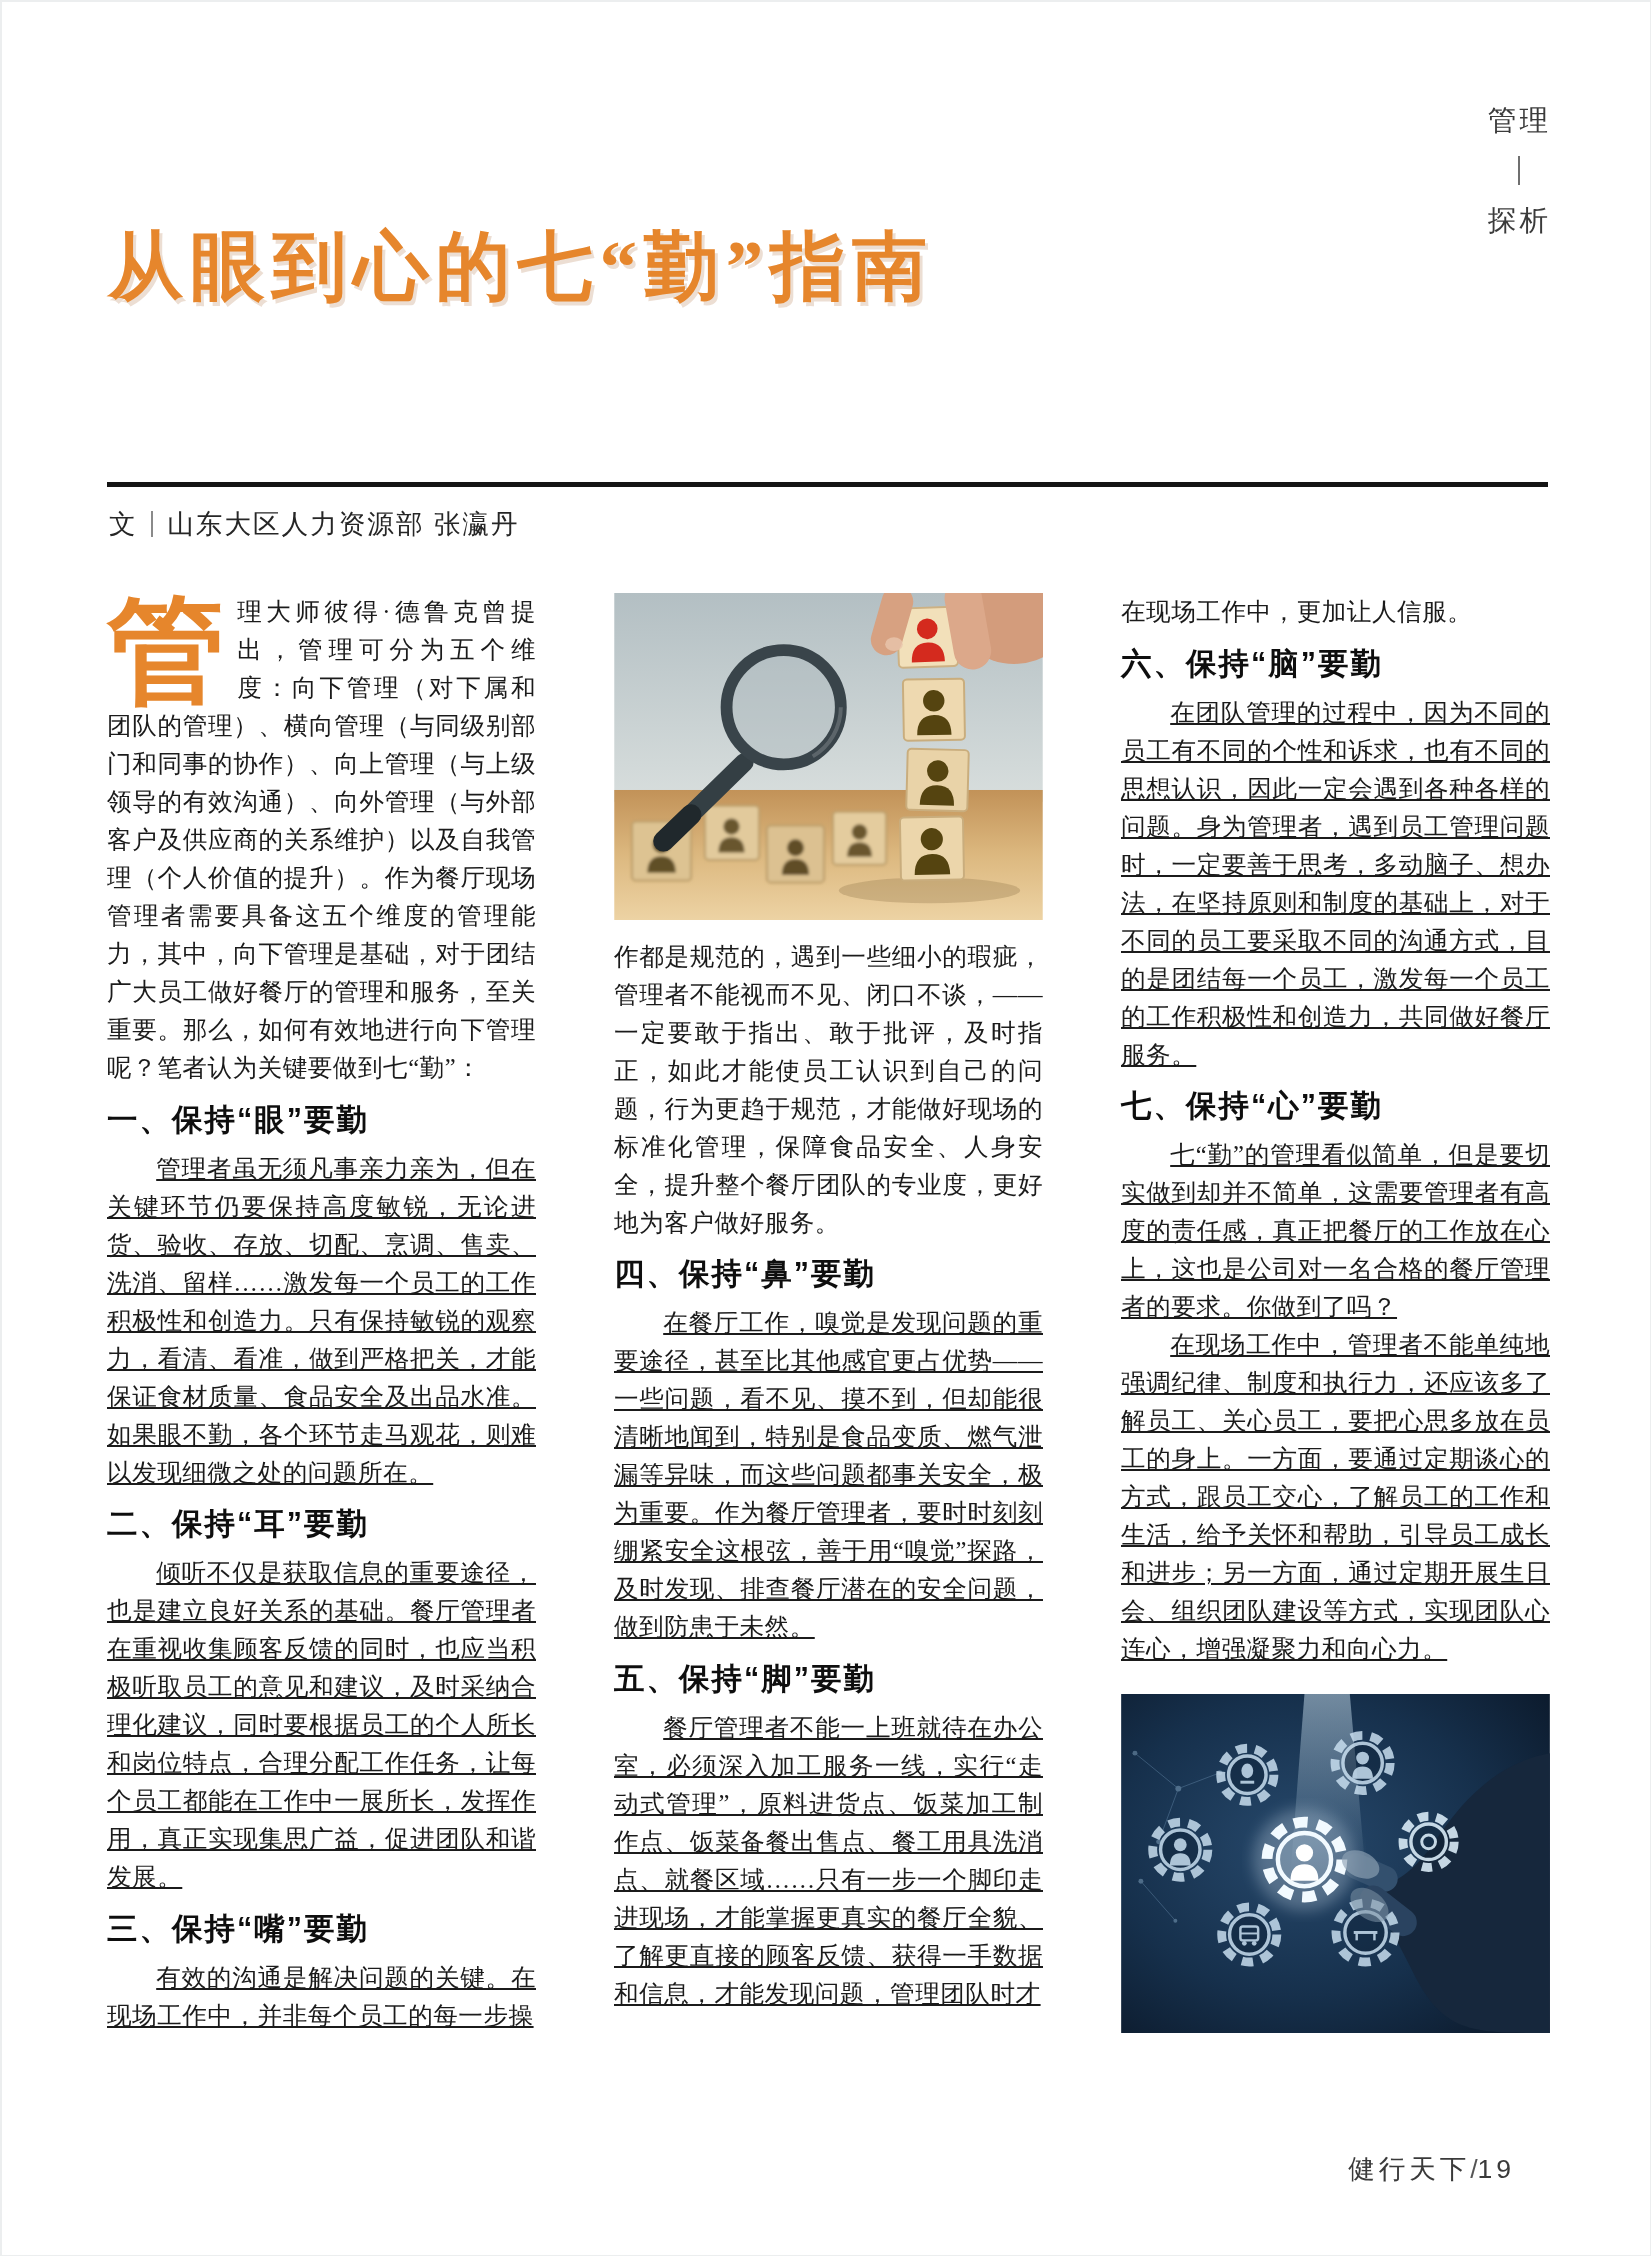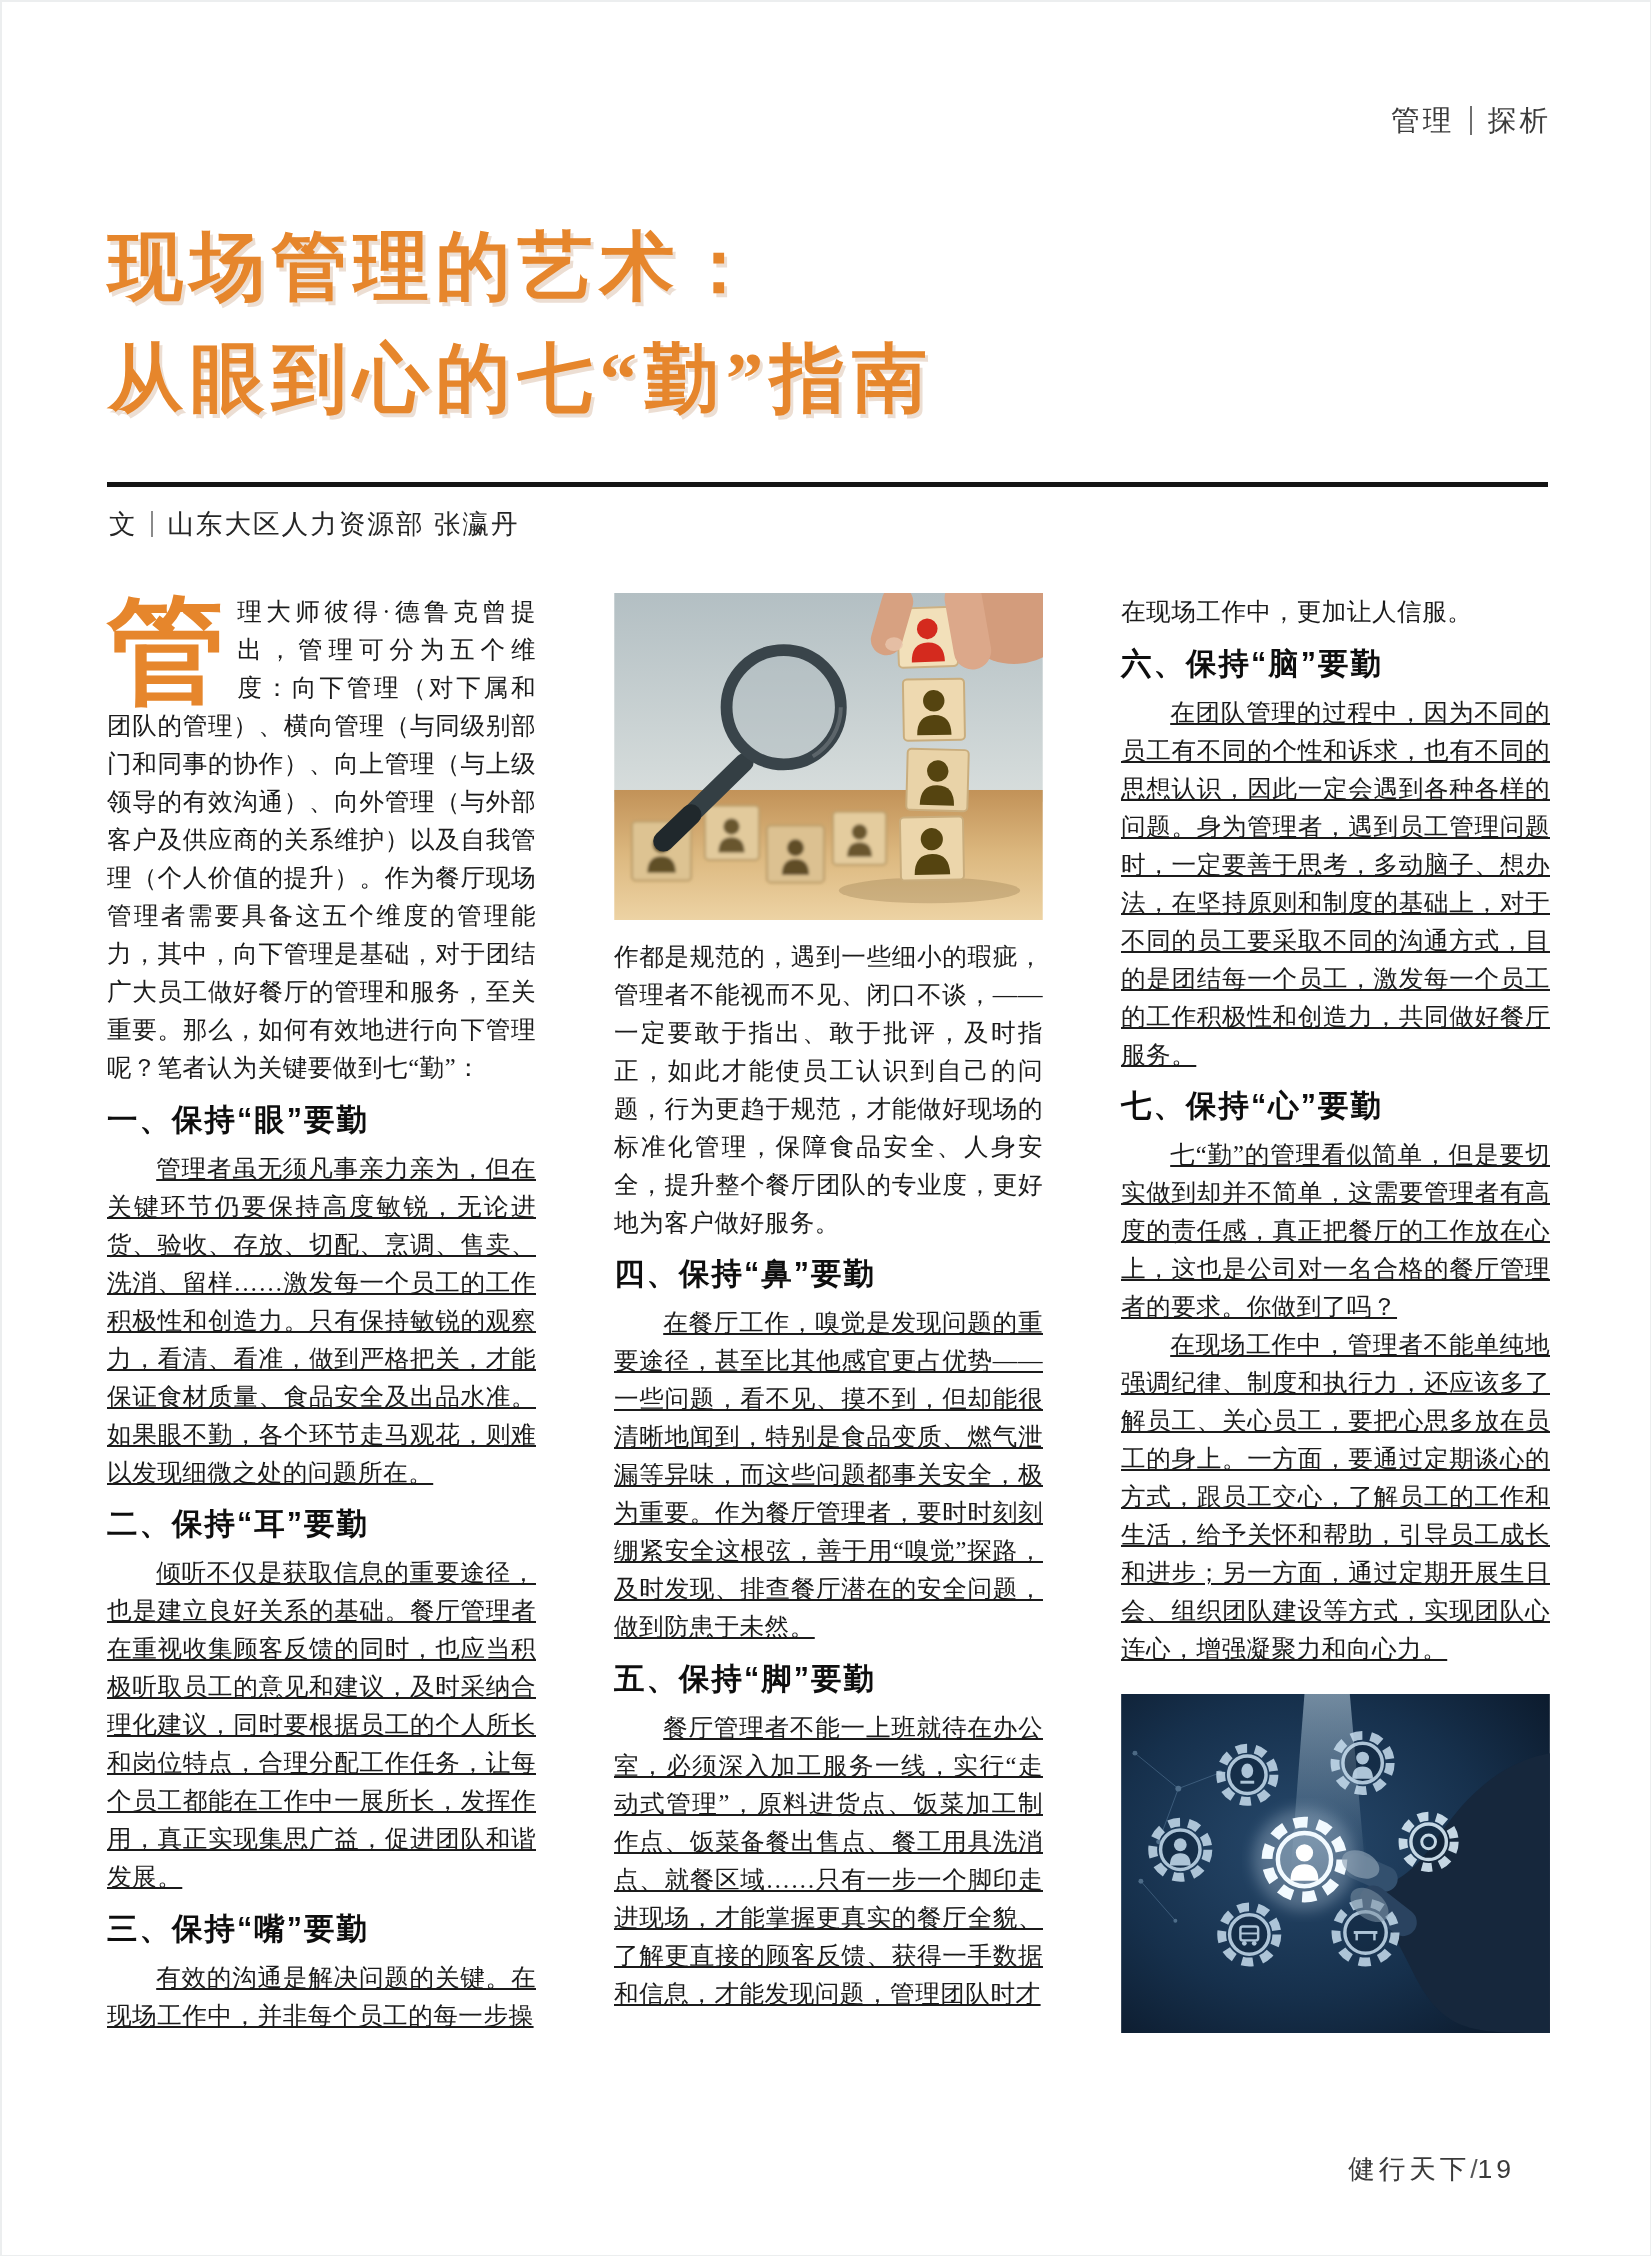--- a/index.html
+++ b/index.html
@@ -11,21 +11,21 @@
     border:2px solid #eceeef;
     box-sizing:border-box;
     font-family:"Liberation Serif","DejaVu Serif",serif;
     color:#1d1d1d;
     overflow:hidden;
   }
   .page-header{
     position:absolute;top:99px;right:99px;
     display:flex;align-items:center;gap:15.8px;
     font-family:"Liberation Sans","DejaVu Sans",sans-serif;
-    font-size:28.6px;color:#3b3b3b;letter-spacing:3px;
+    font-size:28.6px;color:#3b3b3b;letter-spacing:3px;flex-direction:column;
   }
   .vbar{display:inline-block;width:2px;height:29.6px;background:#6f6f6f;}
   .vbar.thin{height:25.6px;background:#8a8a8a;}
   .title{
     position:absolute;left:106px;top:209px;margin:0;
     color:#e6862c;
     font-size:75px;line-height:112px;font-weight:900;
     letter-spacing:6.9px;
     text-shadow:3px 3.9px 0 rgba(150,70,10,0.18);
   }
@@ -75,21 +75,20 @@
 
 <div class="page">
 
   <div class="page-header">
     <span>管理</span>
     <span class="vbar"></span>
     <span>探析</span>
   </div>
 
   <h1 class="title">
-    <span class="title-line">现场管理的艺术：</span>
     <span class="title-line">从眼到心的七“勤”指南</span>
   </h1>
 
   <div class="rule"></div>
 
   <div class="byline">
     <span>文</span>
     <span class="vbar thin"></span>
     <span>山东大区人力资源部 张瀛丹</span>
   </div>

